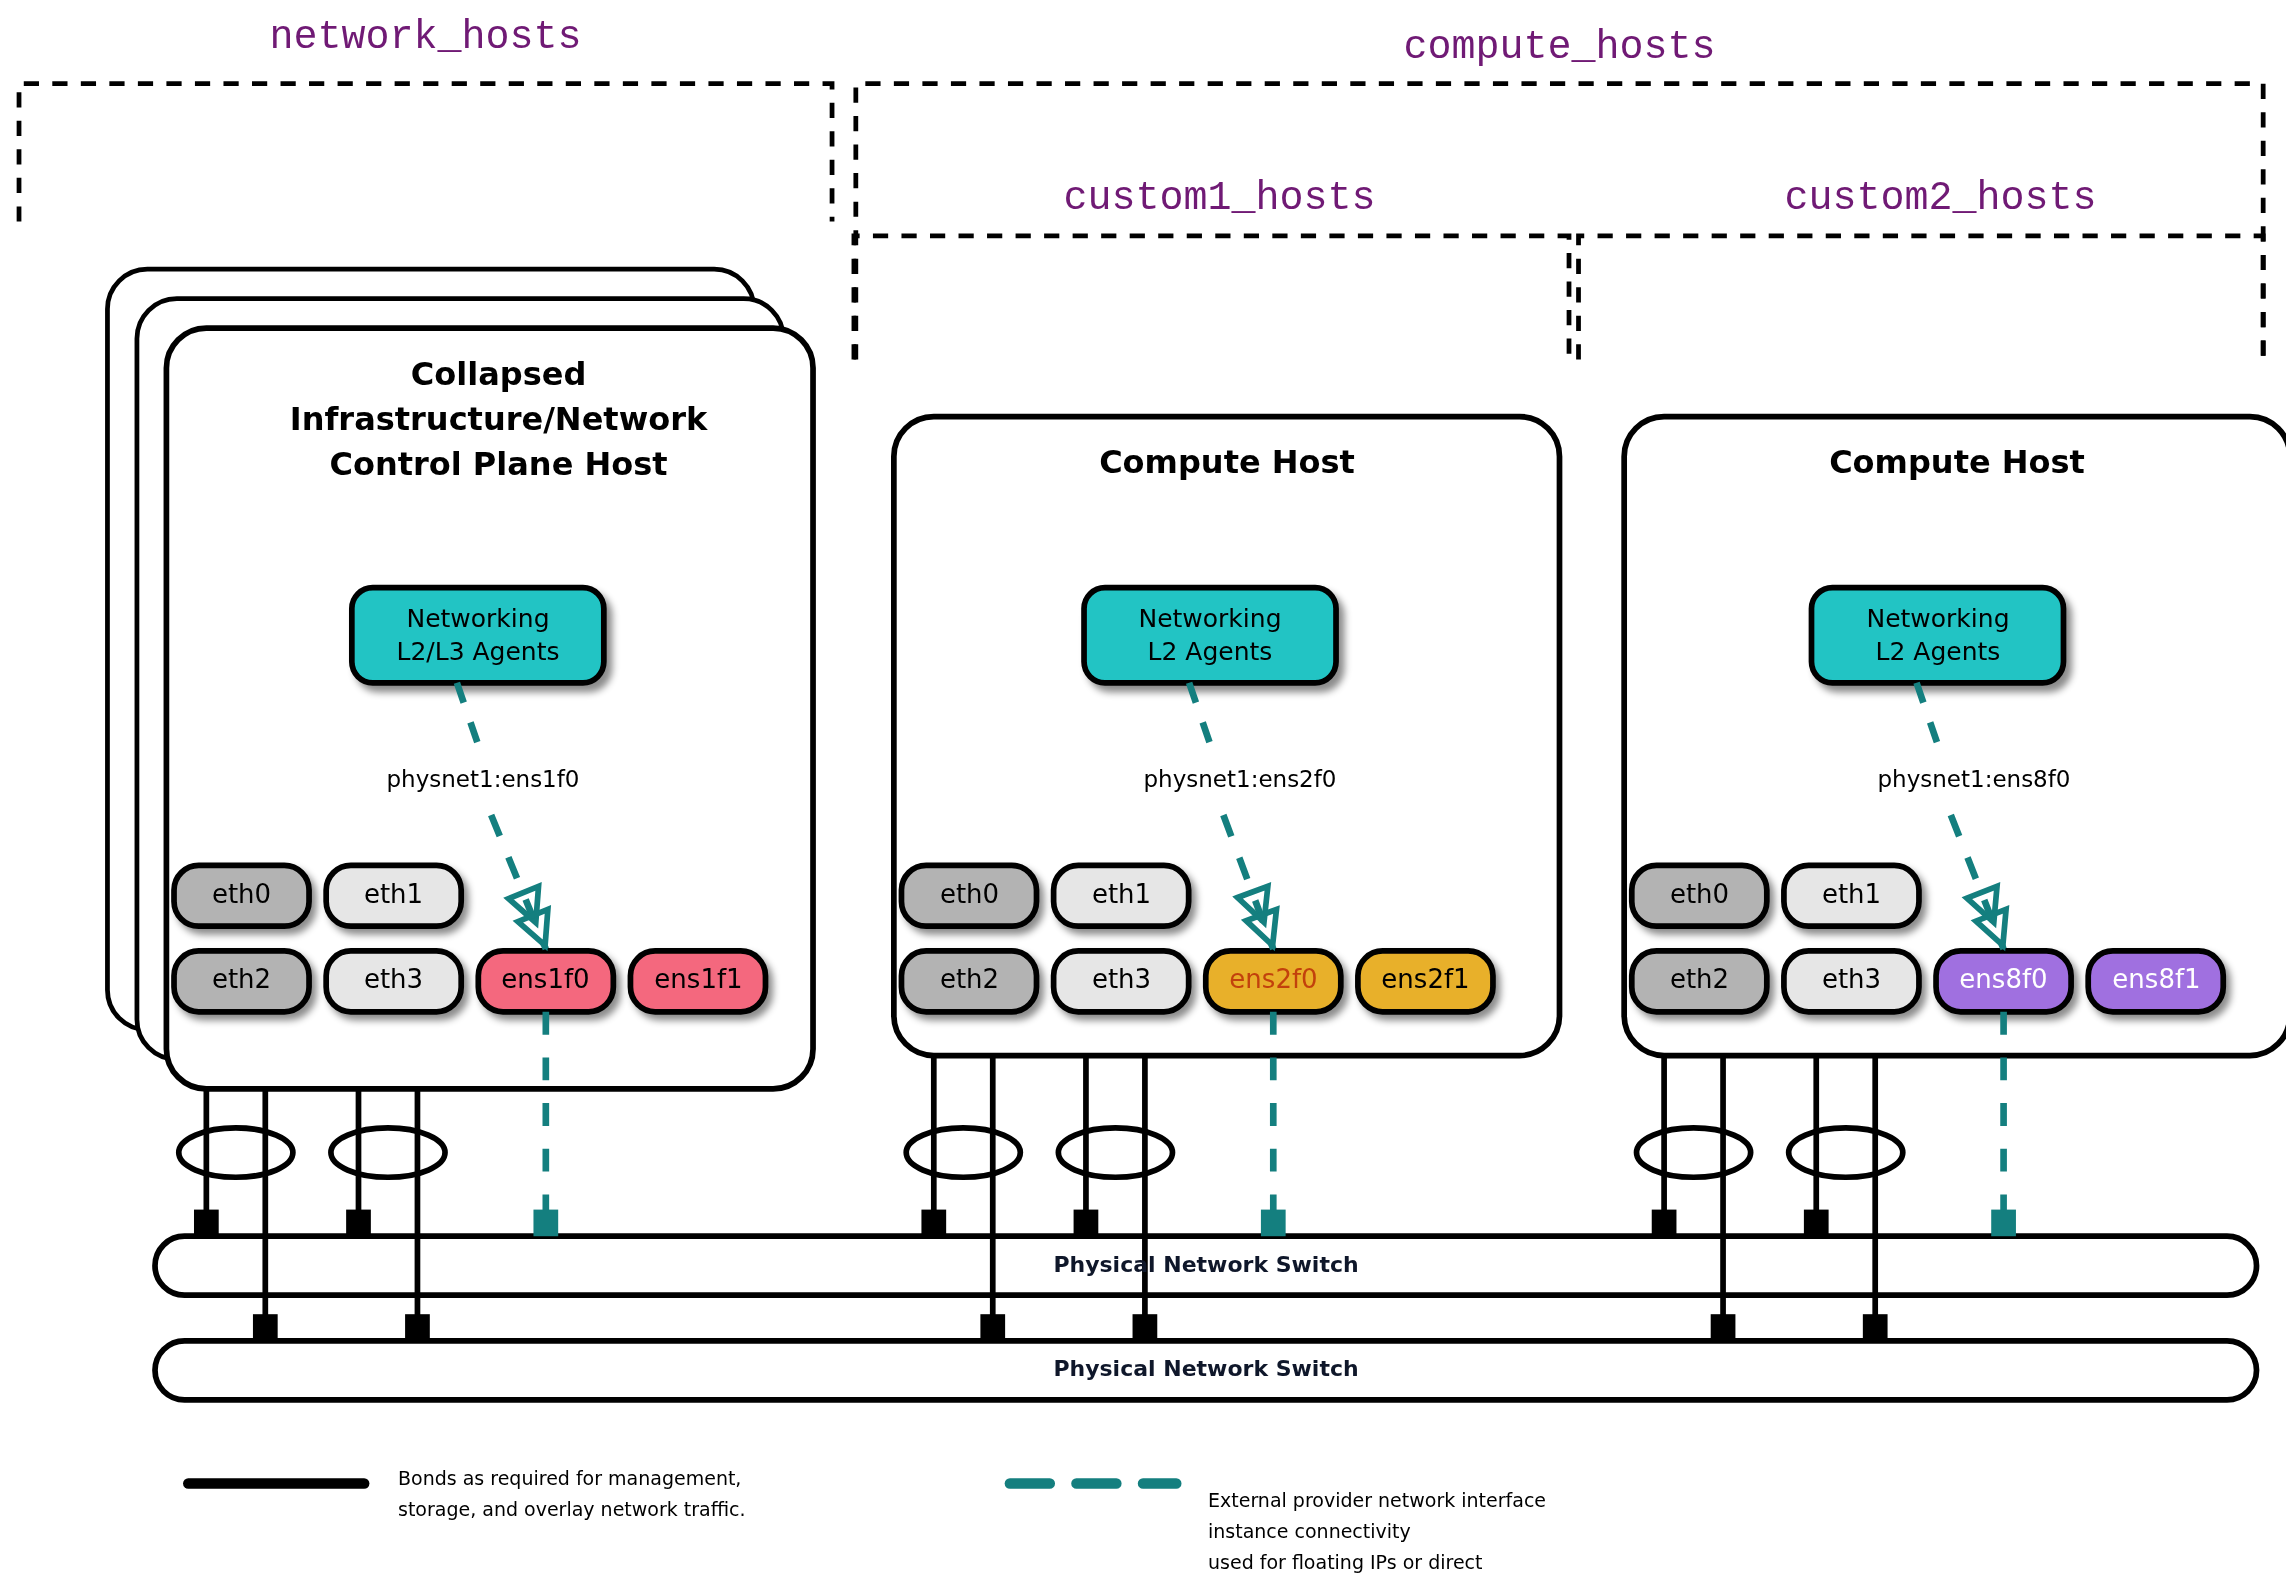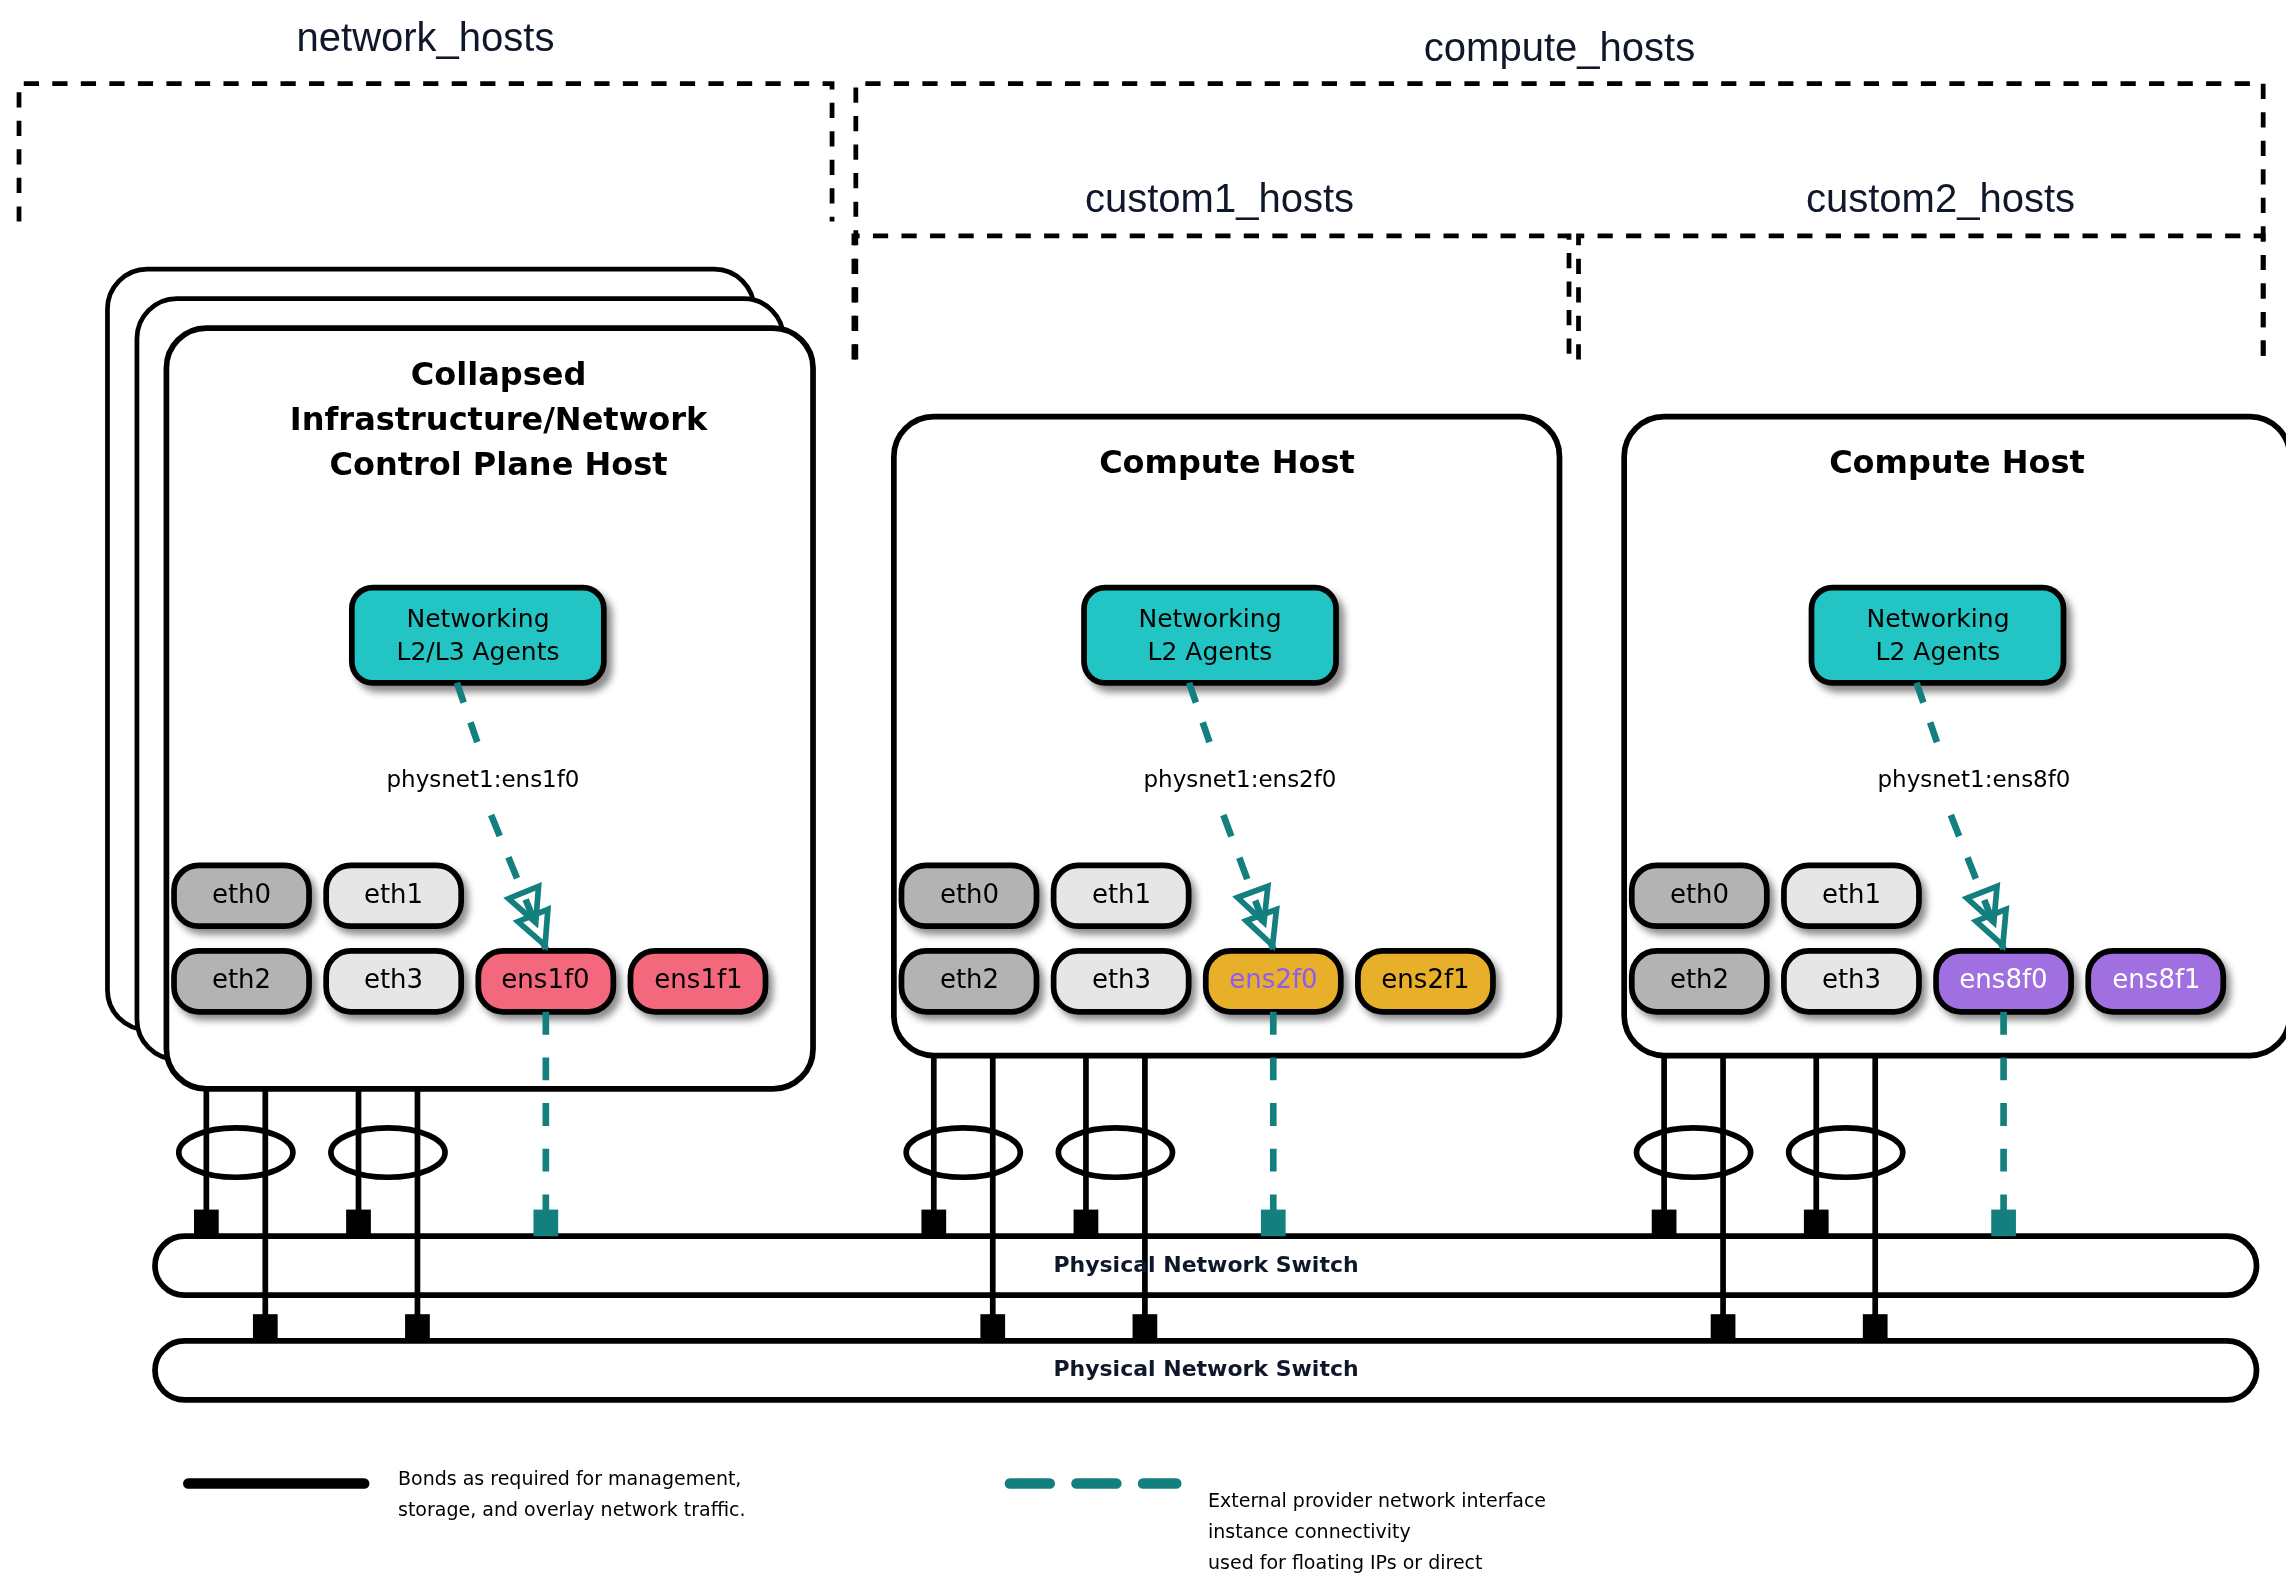--- a/index.html
+++ b/index.html
@@ -20,24 +20,24 @@
   #vector {
     position: absolute;
     left: 0;
     top: 0;
     width: 2286px;
     height: 1590px;
   }
   .grp-title {
     position: absolute;
     font-size: 40px;
-    color: #0f172a;
-    white-space: nowrap;
-    text-align: center;
-    font-family: Liberation Sans, sans-serif;
+    color: #701a75;
+    white-space: nowrap;
+    text-align: center;
+    font-family: Liberation Mono, monospace;
   }
   .host-title {
     position: absolute;
     font-weight: bold;
     font-size: 32px;
     line-height: 45px;
     color: #000000;
     text-align: center;
     font-family: "DejaVu Sans", "Liberation Sans", sans-serif;
   }
@@ -226,21 +226,21 @@
       </div>
       <div class="agent-label" style="left: 1084px; top: 602px; width: 252px;">
         <div>Networking</div>
         <div>L2 Agents</div>
       </div>
       <div class="physnet-label" style="left: 1002px; top: 766px; width: 476px;">physnet1:ens2f0</div>
       <div class="nic-label" style="left: 902px; top: 879px; width: 135px; color: rgb(0, 0, 0);">eth0</div>
       <div class="nic-label" style="left: 1054px; top: 879px; width: 135px; color: rgb(0, 0, 0);">eth1</div>
       <div class="nic-label" style="left: 902px; top: 964px; width: 135px; color: rgb(0, 0, 0);">eth2</div>
       <div class="nic-label" style="left: 1054px; top: 964px; width: 135px; color: rgb(0, 0, 0);">eth3</div>
-      <div class="nic-label" style="left: 1206px; top: 964px; width: 135px; color: #8b5cf6;">ens2f0</div>
+      <div class="nic-label" style="left: 1206px; top: 964px; width: 135px; color: #c2410c;">ens2f0</div>
       <div class="nic-label" style="left: 1358px; top: 964px; width: 135px; color: rgb(0, 0, 0);">ens2f1</div>
       <div class="host-title" style="left: 1624px; top: 440px; width: 666px;">
         <div>Compute Host</div>
       </div>
       <div class="agent-label" style="left: 1812px; top: 602px; width: 252px;">
         <div>Networking</div>
         <div>L2 Agents</div>
       </div>
       <div class="physnet-label" style="left: 1736px; top: 766px; width: 476px;">physnet1:ens8f0</div>
       <div class="nic-label" style="left: 1632px; top: 879px; width: 135px; color: rgb(0, 0, 0);">eth0</div>

